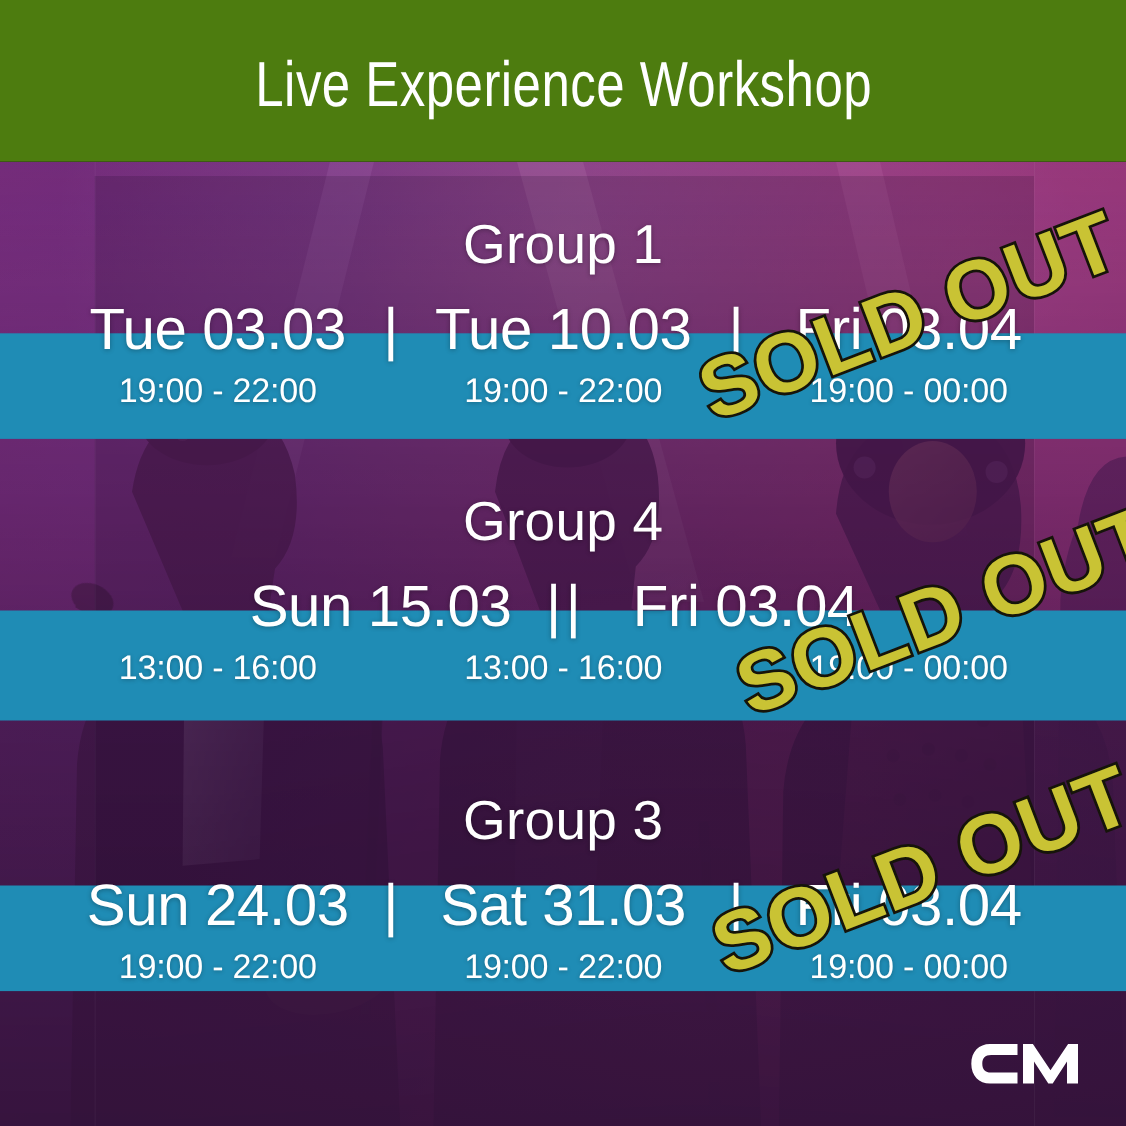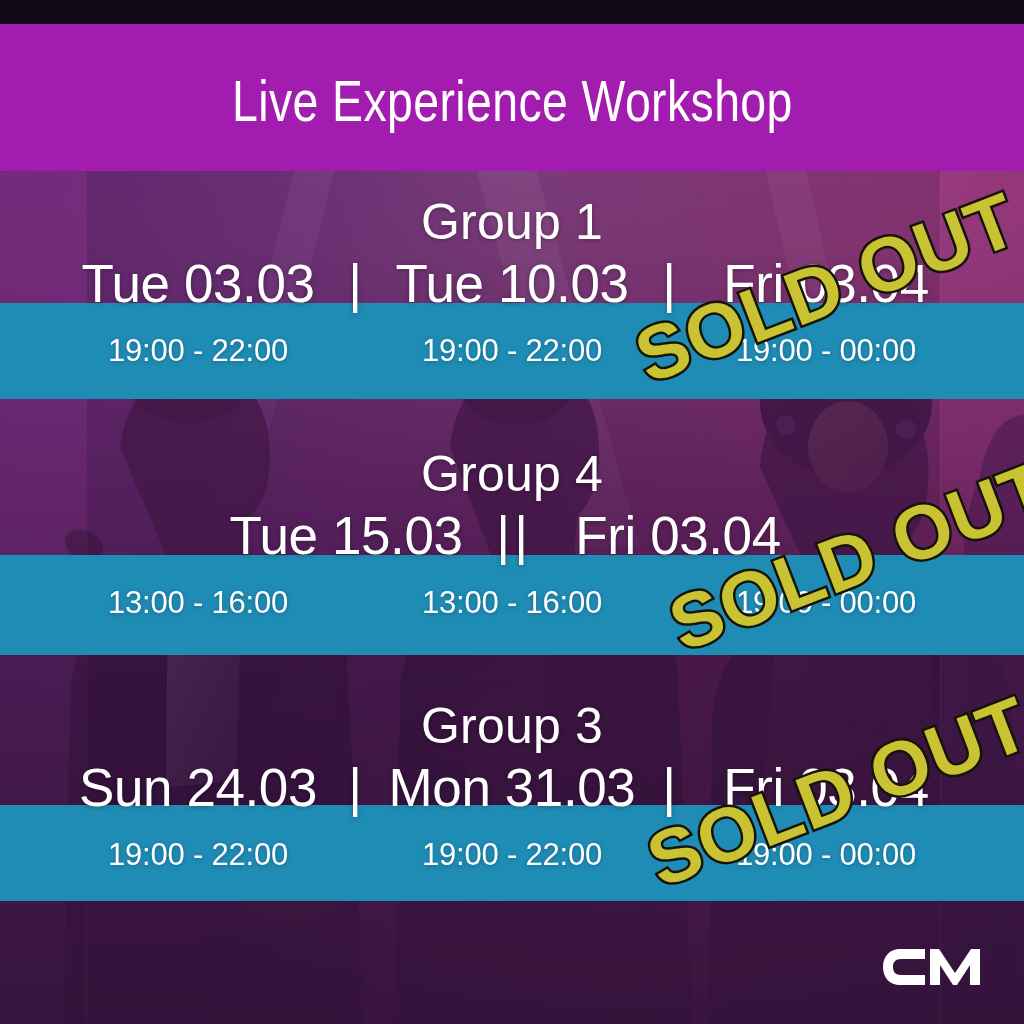--- a/index.html
+++ b/index.html
@@ -9,22 +9,22 @@
     font-family:"Liberation Sans", sans-serif;
     background:#120a18;
   }
   #poster {
     position:relative; width:1024px; height:1024px; overflow:hidden;
   }
 
   
   #header {
     position:absolute; left:0; top:0; width:1024px; height:147px;
-    background:#a21caf; z-index:40;
-    display:flex; align-items:center; justify-content:center;margin-top:24px;
+    background:#4d7c0f; z-index:40;
+    display:flex; align-items:center; justify-content:center;
   }
   #header-title {
     color:#ffffff;
     font-family:"Liberation Sans Narrow","Liberation Sans",sans-serif;
     font-size:58px; font-weight:400; letter-spacing:0.5px;
     transform:scaleX(0.80); transform-origin:center center;
     white-space:nowrap; line-height:1;
     padding-top:6px;
   }
 
@@ -52,39 +52,39 @@
   #band-2 { top:555px; height:100px; }
   #band-3 { top:805px; height:96px; }
 
   
   .group {
     position:absolute; left:0; width:1024px; z-index:12;
     text-align:center; color:#fff;
   }
   #group-1 { top:196px; }
   #group-2 { top:448px; }
-  #group-3 { top:700px; }
+  #group-3 { top:720px; }
 
   .group-title {
     font-size:50px; font-weight:400; line-height:1.06;
     letter-spacing:0.2px;
     text-shadow:0 1px 5px rgba(0,0,0,0.32);
   }
   .group-dates {
-    margin-top:4px;
+    margin-top:20px;
     font-size:53px; font-weight:400; line-height:1.18;
     letter-spacing:-0.4px; white-space:nowrap;
     text-shadow:0 1px 5px rgba(0,0,0,0.30);
     display:flex; justify-content:center; align-items:baseline;
   }
   .date-cell { width:296px; text-align:center; }
   .date-sep { width:18px; text-align:center; font-weight:300; }
 
   .group-times {
-    margin-top:16px;
+    margin-top:4px;
     font-size:31px; font-weight:400; line-height:1.2;
     letter-spacing:-0.2px; white-space:nowrap;
     text-shadow:0 1px 4px rgba(0,0,0,0.26);
     display:flex; justify-content:center;
   }
   .time-cell { width:296px; text-align:center; }
   .time-sep { width:18px; }
 
   
   .soldout {
@@ -298,40 +298,40 @@
       <span class="time-sep"></span>
       <span class="time-cell">19:00 - 22:00</span>
       <span class="time-sep"></span>
       <span class="time-cell">19:00 - 00:00</span>
     </div>
   </div>
 
   <div class="group" id="group-2">
     <div class="group-title">Group 4</div>
     <div class="group-dates">
-      <span class="date-cell">Tue 15.03</span>
+      <span class="date-cell">Sun 15.03</span>
       <span class="date-sep">|</span>
       <span class="date-sep">|</span>
       <span class="date-cell">Fri 03.04</span>
     </div>
     <div class="group-times">
       <span class="time-cell">13:00 - 16:00</span>
       <span class="time-sep"></span>
       <span class="time-cell">13:00 - 16:00</span>
       <span class="time-sep"></span>
       <span class="time-cell">19:00 - 00:00</span>
     </div>
   </div>
 
   <div class="group" id="group-3">
     <div class="group-title">Group 3</div>
     <div class="group-dates">
       <span class="date-cell">Sun 24.03</span>
       <span class="date-sep">|</span>
-      <span class="date-cell">Mon 31.03</span>
+      <span class="date-cell">Sat 31.03</span>
       <span class="date-sep">|</span>
       <span class="date-cell">Fri 03.04</span>
     </div>
     <div class="group-times">
       <span class="time-cell">19:00 - 22:00</span>
       <span class="time-sep"></span>
       <span class="time-cell">19:00 - 22:00</span>
       <span class="time-sep"></span>
       <span class="time-cell">19:00 - 00:00</span>
     </div>

